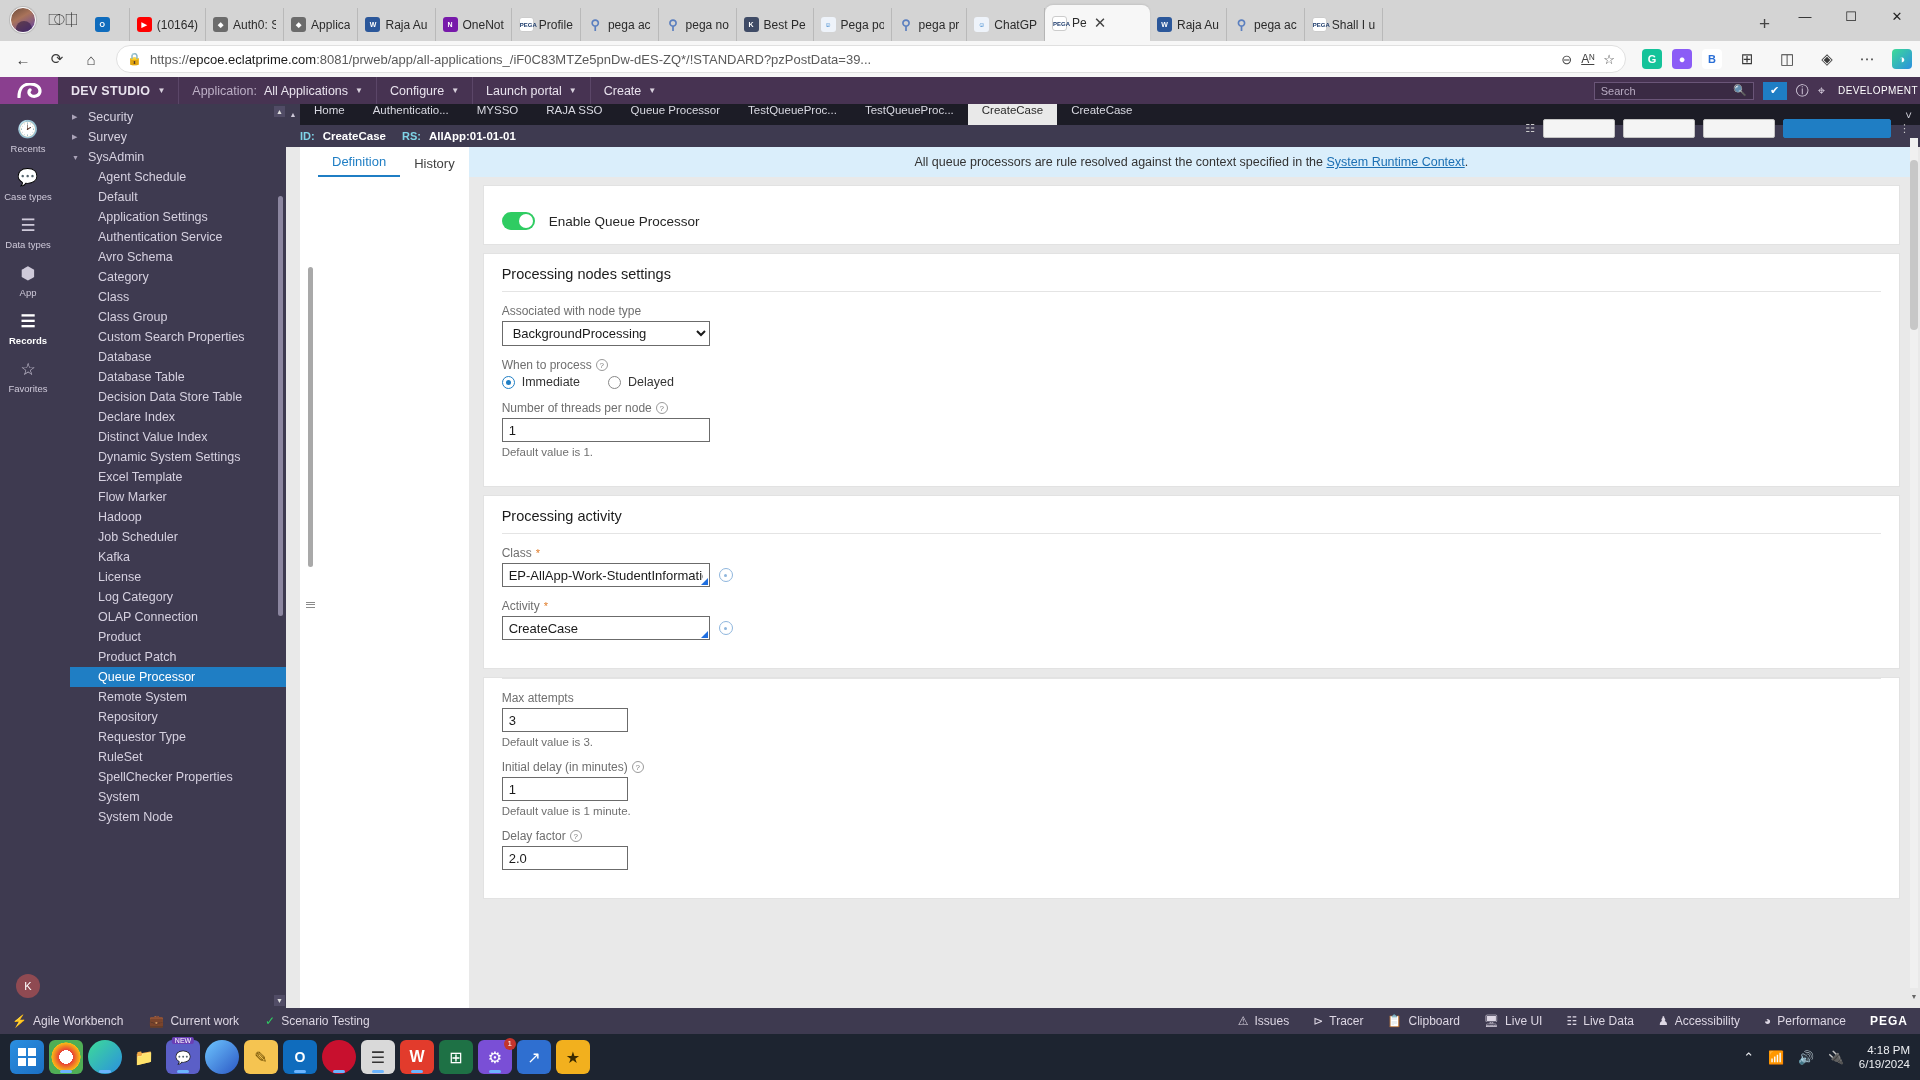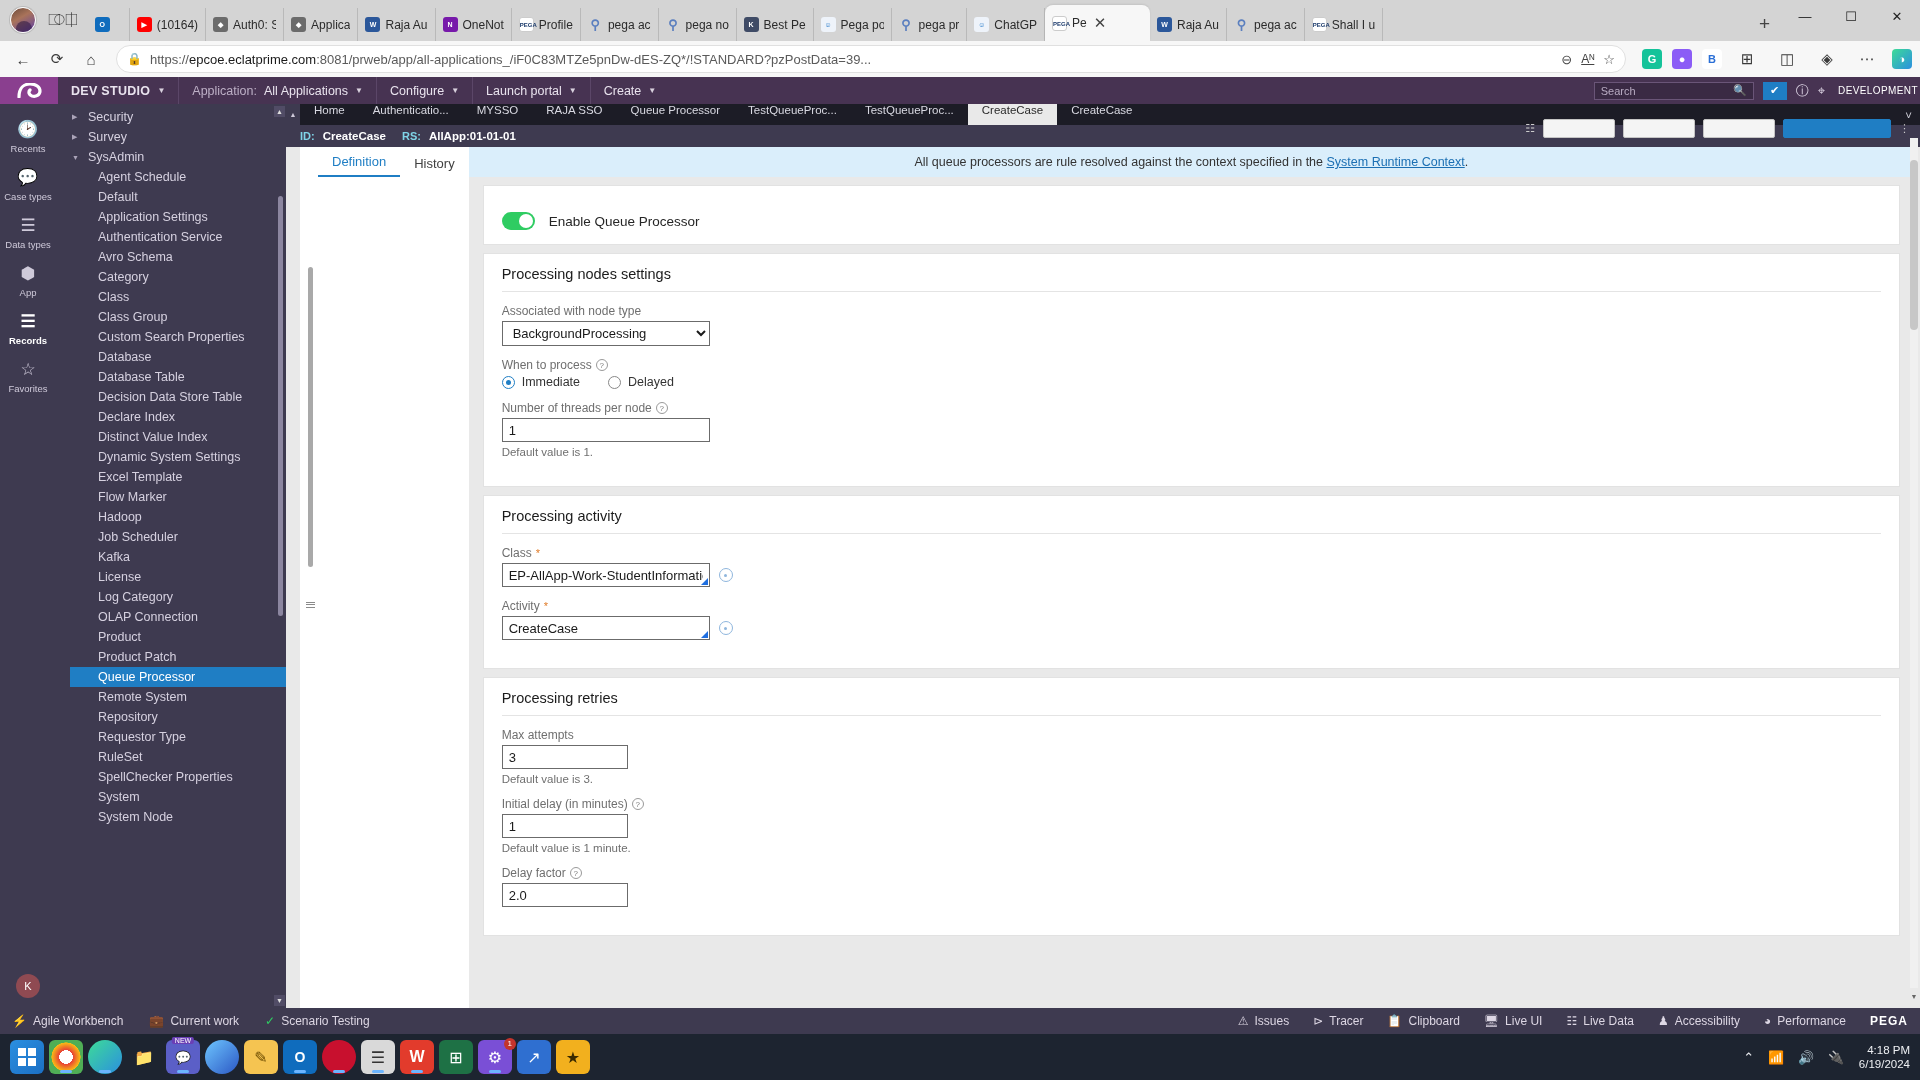--- a/index.html
+++ b/index.html
@@ -703,21 +703,20 @@
                       <input class="inp w208" id="inp-activity" value="CreateCase" style="">
                       <span class="tri"></span>
                     </span>
                     <span class="crosshair"></span>
                   </div>
                 </div>
               </div>
             </div>
 
             <div class="panel">
-              <div class="sec-title">Processing retries</div>
               <div class="sec-rule"></div>
               <div class="sec-body">
                 <div class="fgroup">
                   <div class="fl">Max attempts</div>
                   <input class="inp w126" id="inp-max" value="3" style="">
                   <div class="hint">Default value is 3.</div>
                 </div>
                 <div class="fgroup">
                   <div class="fl">
                     <span>Initial delay (in minutes)</span>

